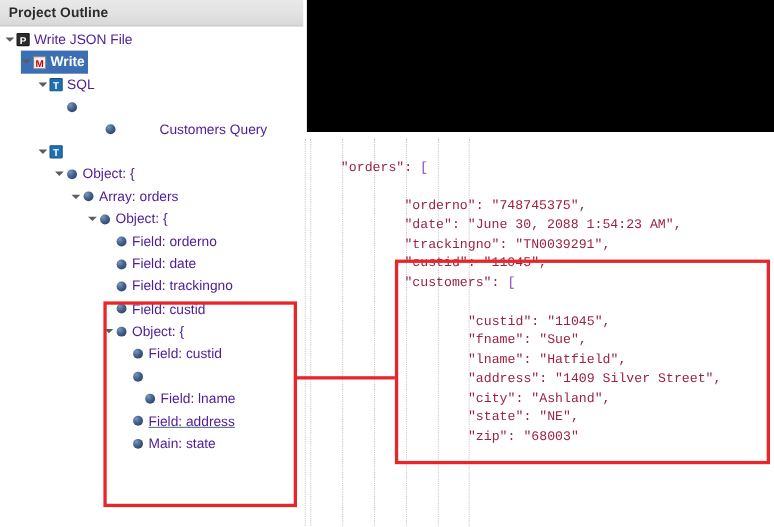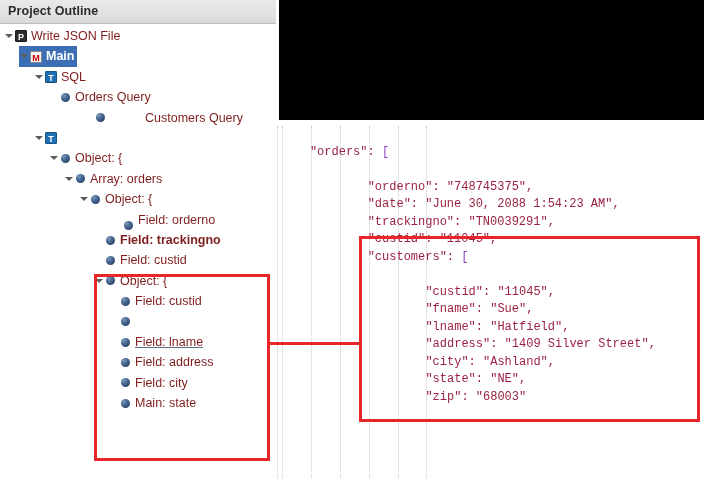--- a/index.html
+++ b/index.html
@@ -58,21 +58,21 @@
     color: #5b6d88;
   }
   .tree-row .row-inner {
     position: absolute;
     top: 0;
     display: inline-flex;
     align-items: center;
     height: 20.4px;
   }
   .tree-row .label {
-    color: #7f1d1d;
+    color: #4c1d95;
     padding: 0 3px 0 2px;
     line-height: 20.4px;
   }
   .tree-row.selected .sel {
     background: #3c6eb4;
   }
   .tree-row.selected .label {
     color: #ffffff;
     font-weight: bold;
   }
@@ -217,35 +217,34 @@
         <div class="row-inner" style="left: 4px;">
           <span class="twisty"></span>
           <span class="badge p">P</span>
           <span class="label">Write JSON File</span>
         </div>
       </div>
       <div class="tree-row selected">
         <div class="row-inner sel" style="left: 19px;">
           <span class="twisty"></span>
           <span class="badge m">M</span>
-          <span class="label">Main</span>
+          <span class="label">Write</span>
         </div>
       </div>
       <div class="tree-row">
         <div class="row-inner" style="left: 34px;">
           <span class="twisty"></span>
           <span class="badge t">T</span>
           <span class="label">SQL</span>
         </div>
       </div>
       <div class="tree-row">
         <div class="row-inner" style="left: 49px;">
           <span class="twisty empty"></span>
           <span class="bullet"></span>
-          <span class="label">Orders Query</span>
         </div>
       </div>
       <div class="tree-row">
         <div class="row-inner" style="left: 49px; gap: 35px;">
           <span class="twisty empty"></span>
           <span class="bullet"></span>
           <span class="label">Customers Query</span>
         </div>
       </div>
       <div class="tree-row">
@@ -269,28 +268,35 @@
         </div>
       </div>
       <div class="tree-row">
         <div class="row-inner" style="left: 79px;">
           <span class="twisty"></span>
           <span class="bullet"></span>
           <span class="label">Object: {</span>
         </div>
       </div>
       <div class="tree-row">
-        <div class="row-inner" style="left: 112px; align-items: flex-end;">
+        <div class="row-inner" style="left: 94px;">
           <span class="twisty empty"></span>
           <span class="bullet"></span>
           <span class="label">Field: orderno</span>
         </div>
       </div>
       <div class="tree-row">
-        <div class="row-inner" style="left: 94px; font-weight: bold;">
+        <div class="row-inner" style="left: 94px;">
+          <span class="twisty empty"></span>
+          <span class="bullet"></span>
+          <span class="label">Field: date</span>
+        </div>
+      </div>
+      <div class="tree-row">
+        <div class="row-inner" style="left: 94px;">
           <span class="twisty empty"></span>
           <span class="bullet"></span>
           <span class="label">Field: trackingno</span>
         </div>
       </div>
       <div class="tree-row">
         <div class="row-inner" style="left: 94px;">
           <span class="twisty empty"></span>
           <span class="bullet"></span>
           <span class="label">Field: custid</span>
@@ -310,38 +316,31 @@
           <span class="label">Field: custid</span>
         </div>
       </div>
       <div class="tree-row">
         <div class="row-inner" style="left: 109px;">
           <span class="twisty empty"></span>
           <span class="bullet"></span>
         </div>
       </div>
       <div class="tree-row">
+        <div class="row-inner" style="left: 120px;">
+          <span class="twisty empty"></span>
+          <span class="bullet"></span>
+          <span class="label">Field: lname</span>
+        </div>
+      </div>
+      <div class="tree-row">
         <div class="row-inner" style="left: 109px; text-decoration: underline;">
           <span class="twisty empty"></span>
           <span class="bullet"></span>
-          <span class="label">Field: lname</span>
-        </div>
-      </div>
-      <div class="tree-row">
-        <div class="row-inner" style="left: 109px;">
-          <span class="twisty empty"></span>
-          <span class="bullet"></span>
           <span class="label">Field: address</span>
-        </div>
-      </div>
-      <div class="tree-row">
-        <div class="row-inner" style="left: 109px;">
-          <span class="twisty empty"></span>
-          <span class="bullet"></span>
-          <span class="label">Field: city</span>
         </div>
       </div>
       <div class="tree-row">
         <div class="row-inner" style="left: 109px;">
           <span class="twisty empty"></span>
           <span class="bullet"></span>
           <span class="label">Main: state</span>
         </div>
       </div>
     </div>

